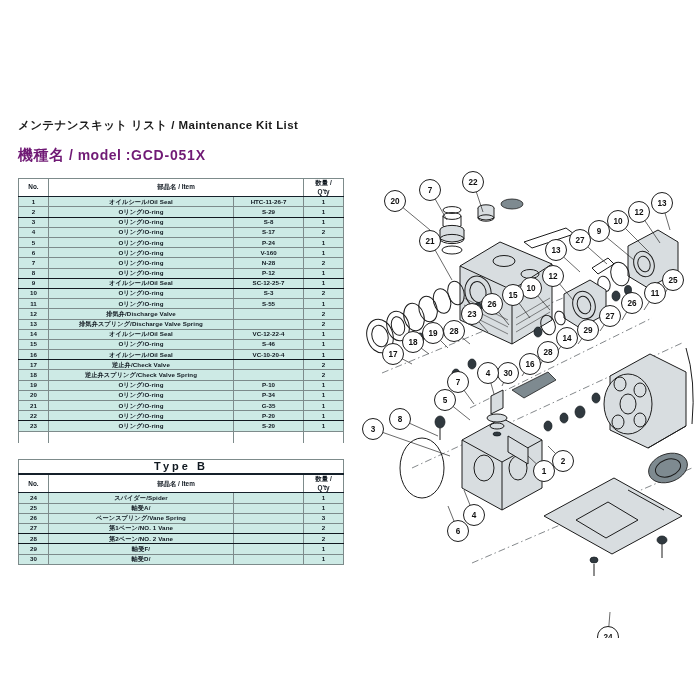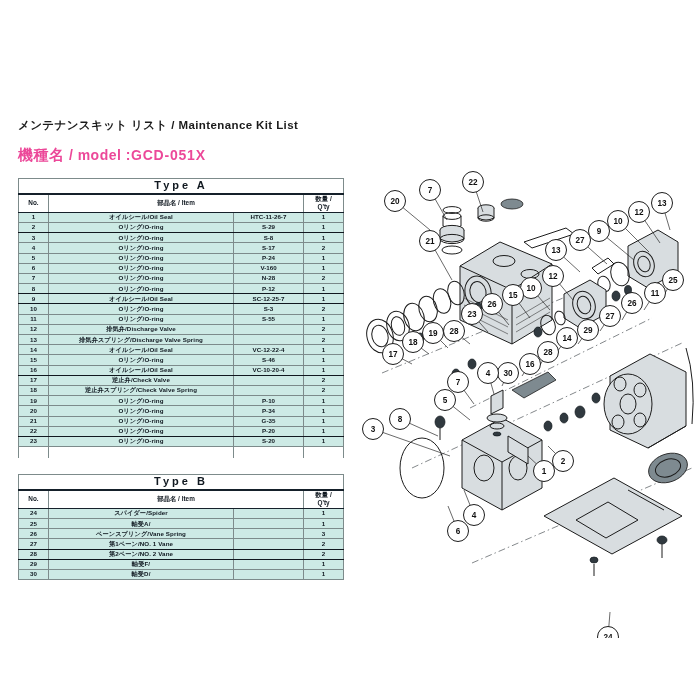--- a/index.html
+++ b/index.html
@@ -27,21 +27,21 @@
     font-size: 11.5px;
     font-weight: bold;
     color: #1b1b1b;
     letter-spacing: .4px;
     white-space: nowrap;
   }
   #model-line {
     margin-top: 13px;
     font-size: 14px;
     font-weight: bold;
-    color: #ec4899;
+    color: #701a75;
     letter-spacing: .5px;
     white-space: nowrap;
   }
   #model-line .mdl-jp { font-size: 15px; }
   #model-line .mdl-val { letter-spacing: .8px; }
 
   table.parts {
     margin-top: 13px;
     border-collapse: collapse;
     width: 325px;
@@ -127,23 +127,20 @@
     </div>
 
     <table class="parts">
       <colgroup>
         <col class="col-no">
           <col class="col-item">
           <col class="col-code">
           <col class="col-qty">
       </colgroup>
       <tbody>
-        <tr class="type-head">
-          <td colspan="4">Type  A</td>
-        </tr>
         <tr class="col-head">
           <td>No.</td>
           <td colspan="2">部品名 / Item</td>
           <td>
             <span class="two-line">数量 /</span>
             <span class="two-line">Q'ty</span>
           </td>
         </tr>
       <tr class="data">
             <td>1</td>

